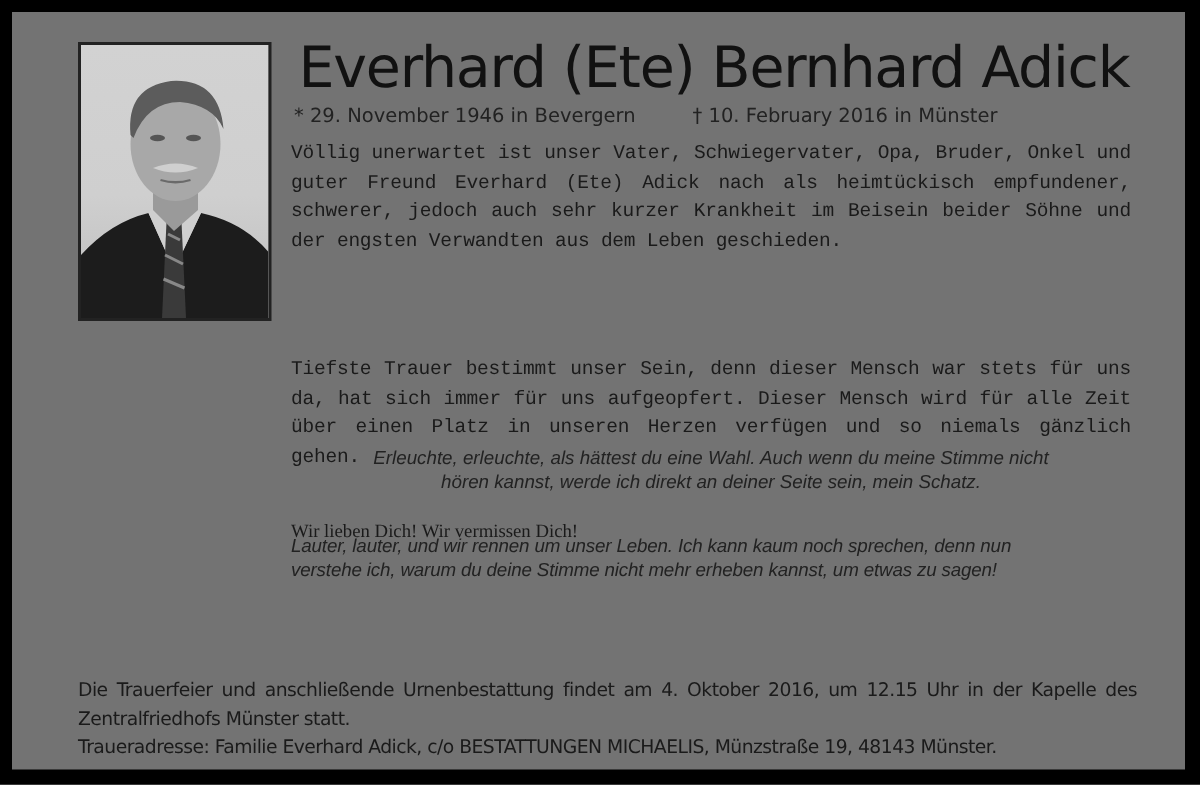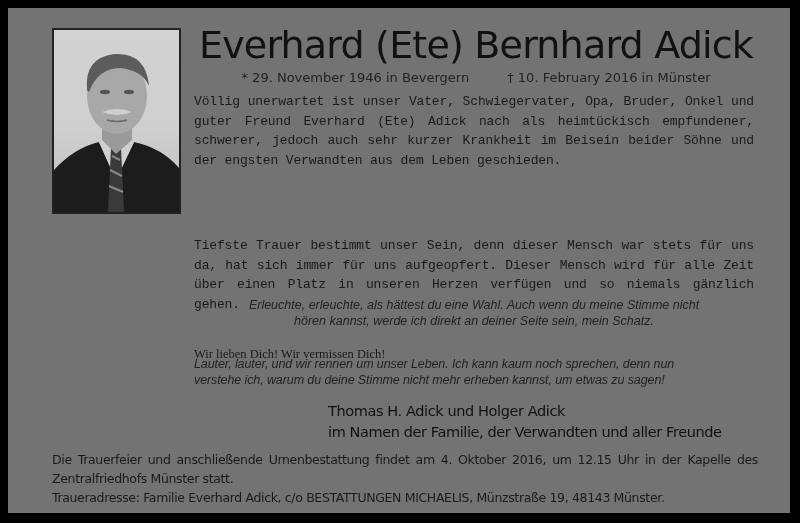--- a/index.html
+++ b/index.html
@@ -24,21 +24,21 @@
     .photo svg { display: block; width: 100%; height: 100%; }
     .title {
       position: absolute; left: 188px; top: 14px; width: 560px;
       text-align: center;
       font-family: "DejaVu Sans", sans-serif;
       font-size: 38px; line-height: 46px; letter-spacing: -0.8px;
       color: #111;
     }
     .dates {
       position: absolute; left: 188px; top: 62px; width: 560px;
-      display: flex; justify-content: center; gap: 38px;
+      display: flex; justify-content: flex-start; gap: 38px;
       font-family: "DejaVu Sans", sans-serif;
       font-size: 13px; color: #222;
     }
     .body-text {
       position: absolute; left: 186px; width: 560px;
       font-family: Liberation Mono, monospace;
       font-size: 13px; line-height: 19.5px;
       text-align: justify; text-align-last: left;
       color: #1a1a1a; letter-spacing: -0.15px;
     }
@@ -121,23 +121,19 @@
     <span>hören kannst, werde ich direkt an deiner Seite sein, mein Schatz.</span>
   </div>
 
   <div class="line-plain">Wir lieben Dich! Wir vermissen Dich!</div>
 
   <div class="quote q3">
     <span>Lauter, lauter, und wir rennen um unser Leben. Ich kann kaum noch sprechen, denn nun</span>
     <span>verstehe ich, warum du deine Stimme nicht mehr erheben kannst, um etwas zu sagen!</span>
   </div>
 
-  <div class="signers">
-    <span>Thomas H. Adick und Holger Adick</span>
-    <span>im Namen der Familie, der Verwandten und aller Freunde</span>
-  </div>
 
   <div class="footer">
     <span class="just">Die Trauerfeier und anschließende Urnenbestattung findet am 4. Oktober 2016, um 12.15 Uhr in der Kapelle des Zentralfriedhofs Münster statt.</span>
     <span>Traueradresse: Familie Everhard Adick, c/o BESTATTUNGEN MICHAELIS, Münzstraße 19, 48143 Münster.</span>
   </div>
 
 </div>
 
 </body></html>

